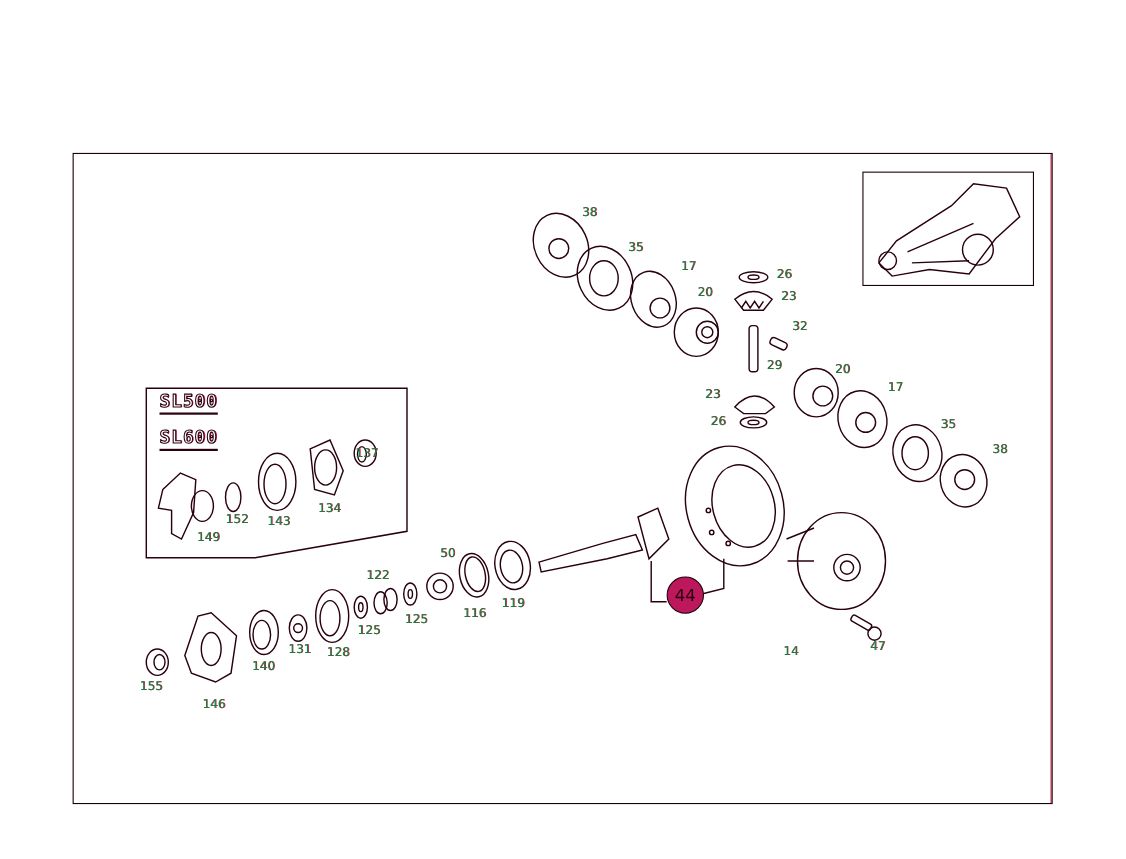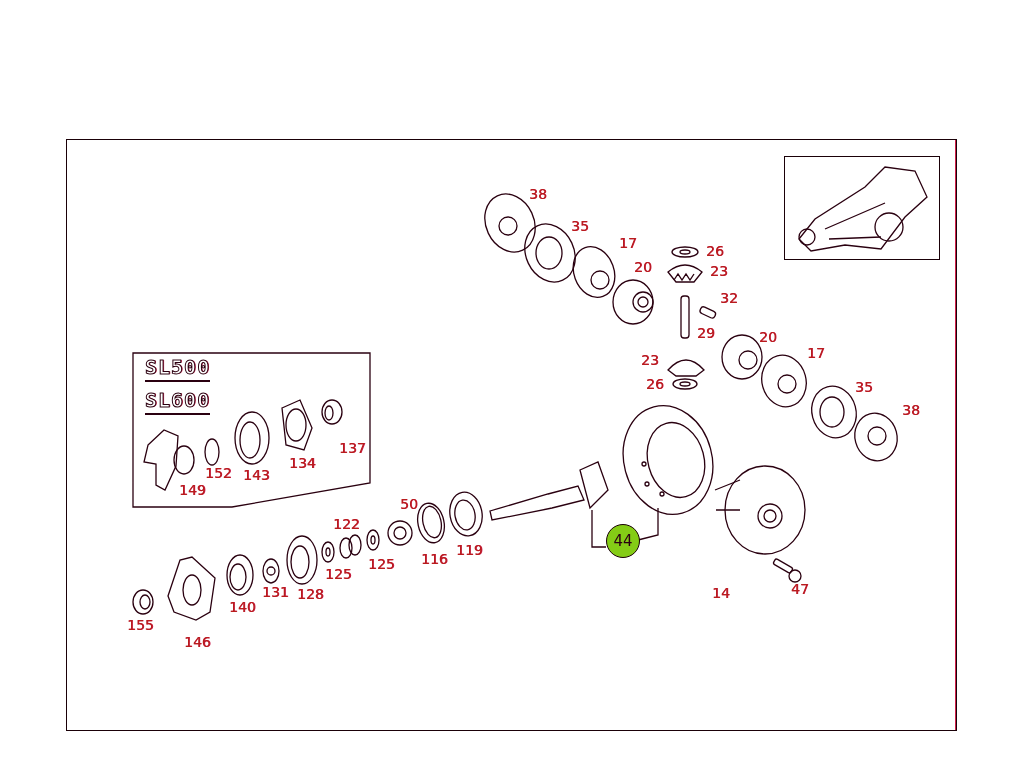--- a/index.html
+++ b/index.html
@@ -3,27 +3,27 @@
 <meta charset="utf-8">
 <style>
   html, body { margin: 0; padding: 0; background: #ffffff; }
   body { width: 1024px; height: 781px; position: relative; overflow: hidden;
          font-family: "DejaVu Sans", sans-serif; }
   #diagram { position: absolute; left: 0; top: 0; width: 1024px; height: 781px; }
   .frame { position: absolute; left: 66px; top: 139px; width: 889px; height: 590px;
            border: 1.5px solid #1a0008; box-shadow: -1px 0 0 #d0204a inset; }
   .inset { position: absolute; left: 784px; top: 156px; width: 154px; height: 102px;
            border: 1.5px solid #1a0008; background: #fff; }
-  .label { position: absolute; font-size: 14px; color: #b91c1c; line-height: 1;
+  .label { position: absolute; font-size: 11px; color: #15803d; line-height: 1;
            text-shadow: 0.6px 0 0 #c81e4a; white-space: nowrap; }
   .callout-circle { position: absolute; width: 32px; height: 32px; border-radius: 50%;
            border: 1.5px solid #1a0008; display: flex; align-items: center; justify-content: center;
-           font-size: 15px; color: #2a0010; background: #84cc16; }
+           font-size: 15px; color: #2a0010; background: #be185d; }
   .badge { position: absolute; font-family: "DejaVu Sans Mono", monospace; font-weight: bold;
-           font-size: 20px; letter-spacing: 1px; color: #fff;
+           font-size: 16px; letter-spacing: 1px; color: #fff;
            -webkit-text-stroke: 1px #2a0010; text-shadow: 1px 0 0 #c81e4a;
            border-bottom: 2px solid #2a0010; padding-bottom: 1px; }
   svg .p { fill: none; stroke: #2a0010; stroke-width: 1.3; }
 </style>
 </head>
 <body>
 
 <div id="diagram">
   <div class="frame"></div>
 
@@ -214,15 +214,15 @@
       <div class="label" style="left: 456px; top: 543px;">119</div>
       <div class="label" style="left: 297px; top: 587px;">128</div>
       <div class="label" style="left: 262px; top: 585px;">131</div>
       <div class="label" style="left: 229px; top: 600px;">140</div>
       <div class="label" style="left: 184px; top: 624px; margin-top: 11px;">146</div>
       <div class="label" style="left: 127px; top: 618px;">155</div>
       <div class="label" style="left: 179px; top: 483px;">149</div>
       <div class="label" style="left: 205px; top: 466px;">152</div>
       <div class="label" style="left: 243px; top: 468px;">143</div>
       <div class="label" style="left: 289px; top: 456px;">134</div>
-      <div class="label" style="left: 323px; top: 441px; margin-left: 16px;">137</div>
+      <div class="label" style="left: 323px; top: 406px;">137</div>
     </div>
 </div>
 
 </body></html>

